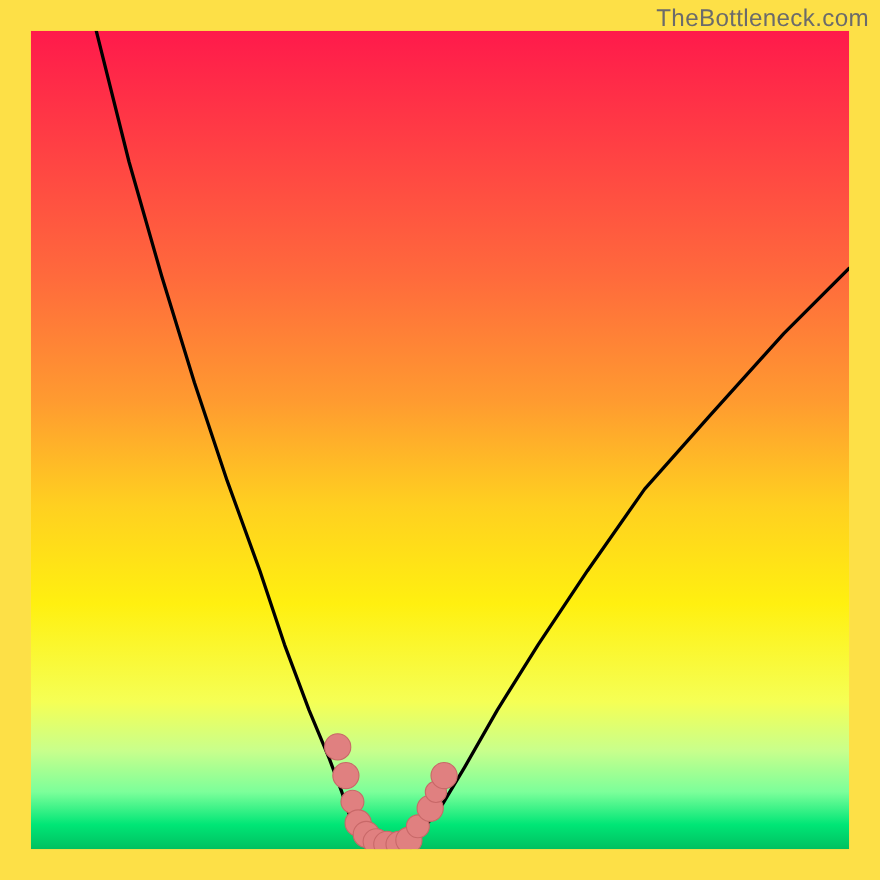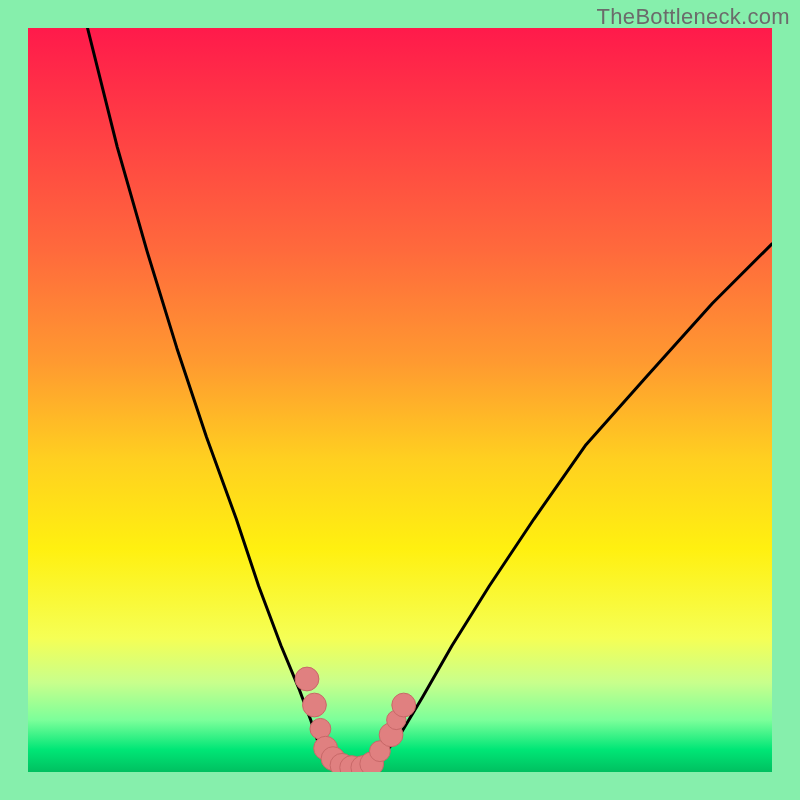--- a/index.html
+++ b/index.html
@@ -7,21 +7,21 @@
     padding: 0;
     width: 800px;
     height: 800px;
     background: #000;
     overflow: hidden;
     font-family: Arial, Helvetica, sans-serif;
   }
   .frame {
     position: absolute;
     inset: 0;
-    background: #86efac;
+    background: #fde047;
   }
   .plot-area {
     position: absolute;
     left: 28px;
     top: 28px;
     width: 744px;
     height: 744px;
     overflow: hidden;
   }
   .gradient {

